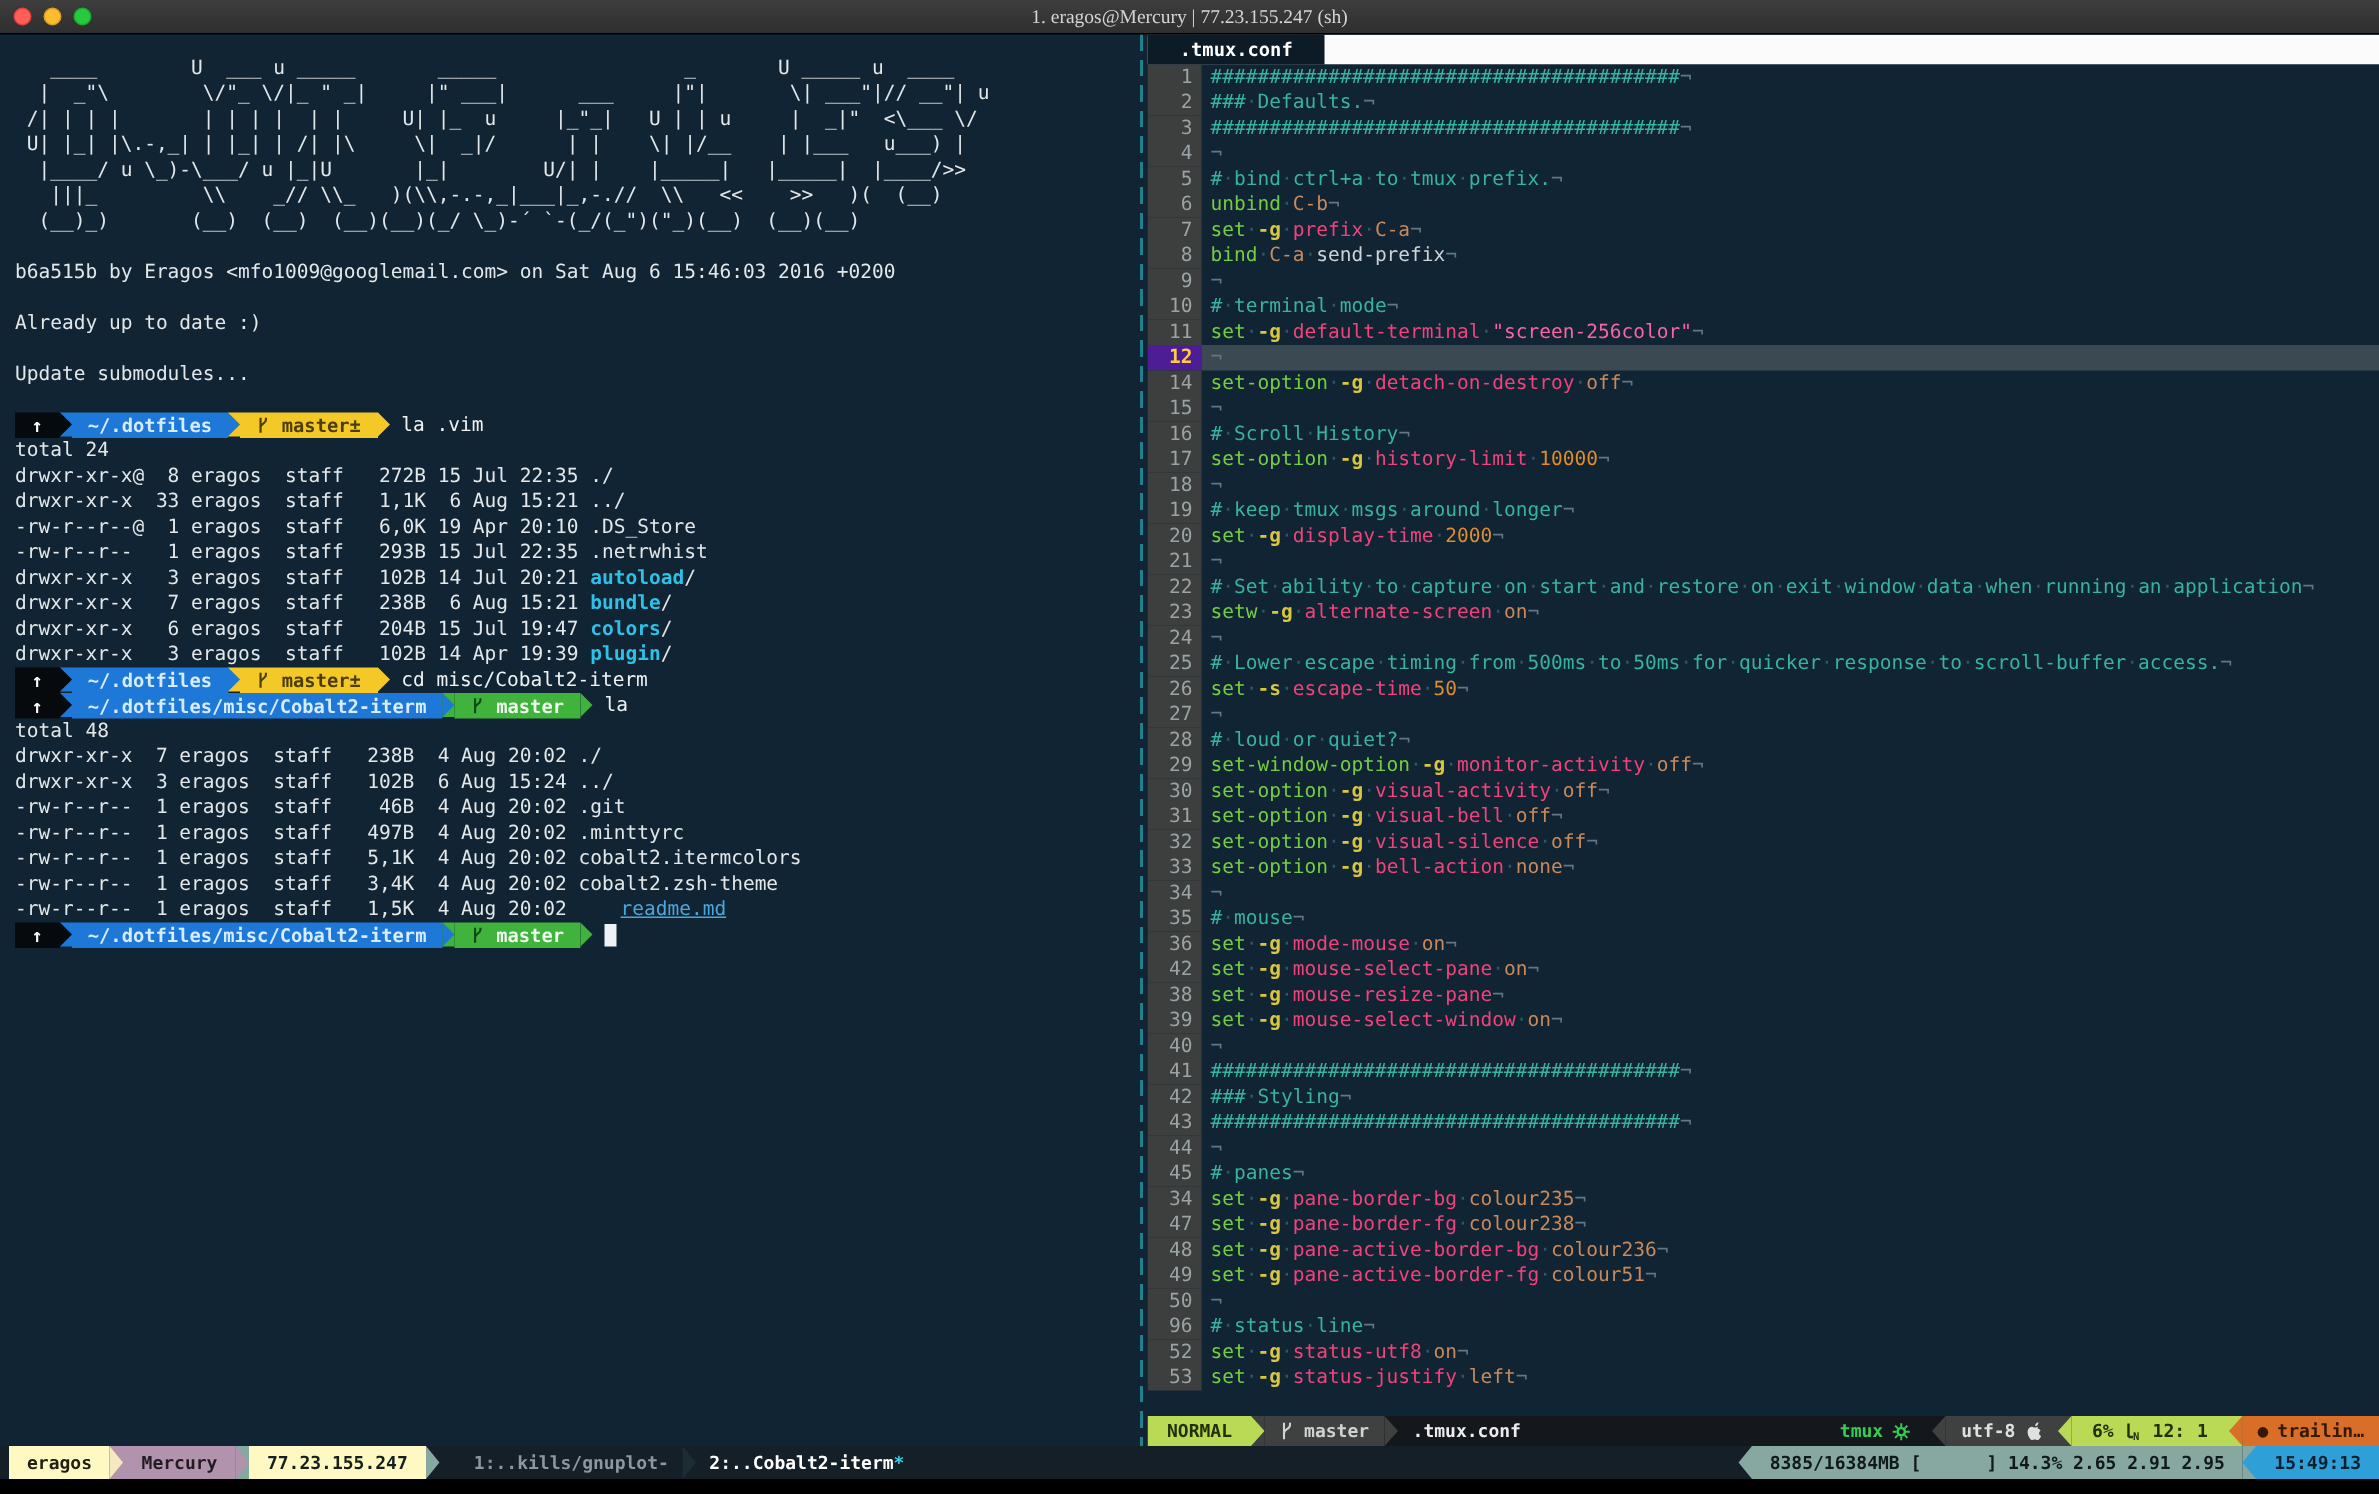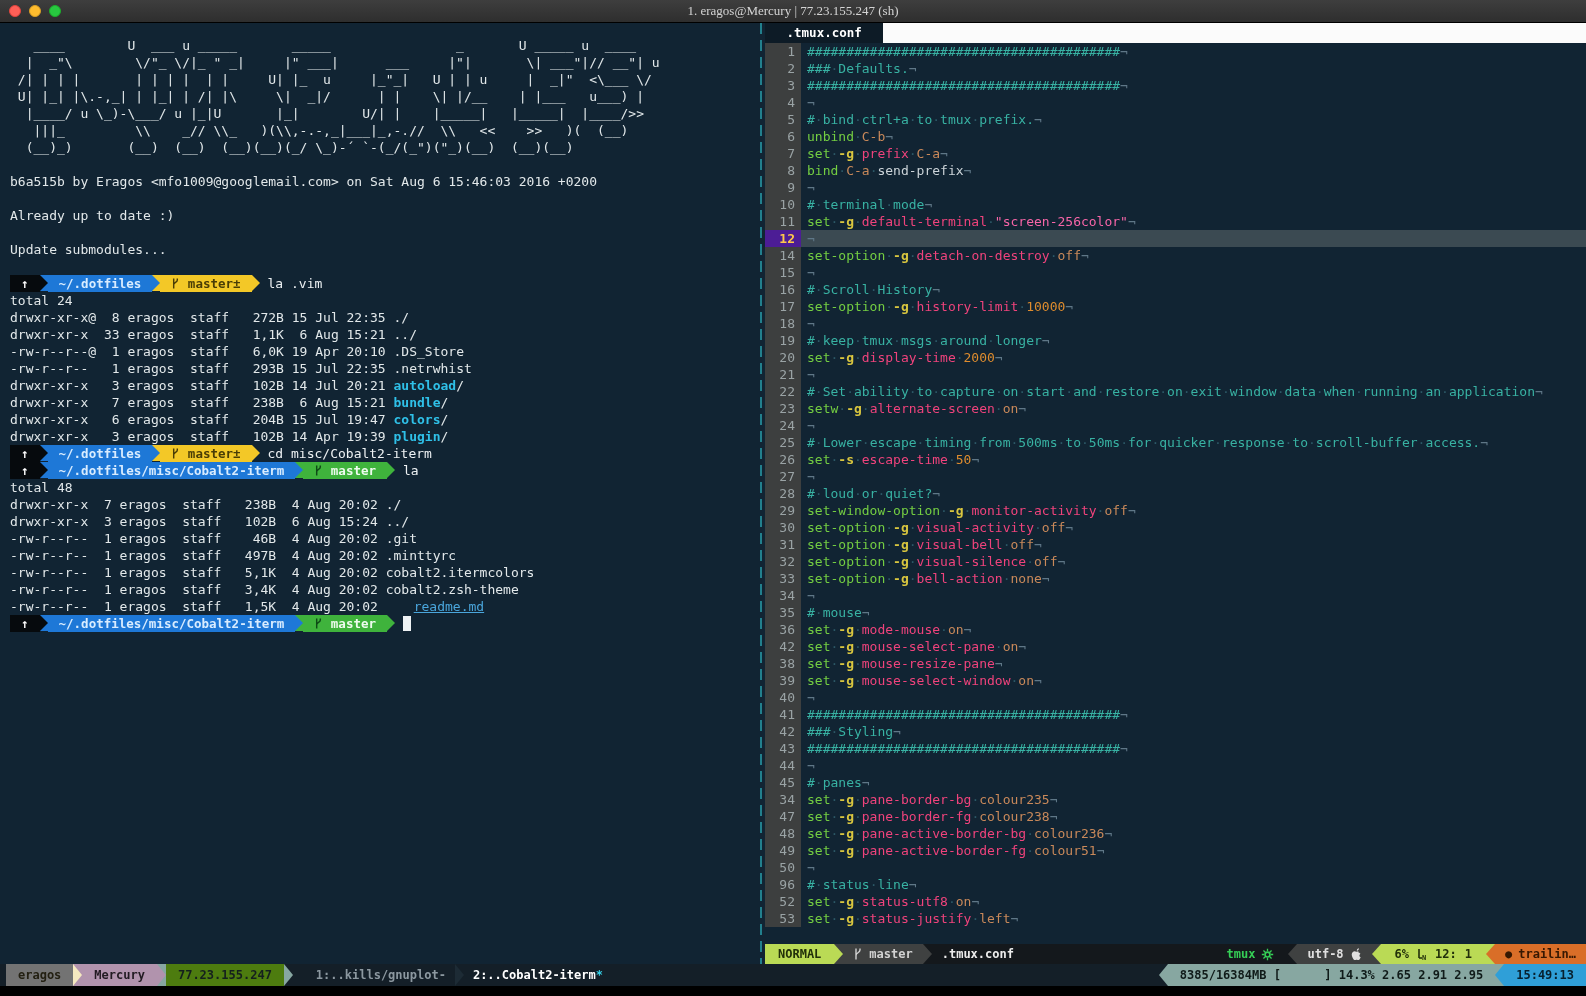--- a/index.html
+++ b/index.html
@@ -395,25 +395,25 @@
         <div class="slseg sl-trail">
           <span>●</span>
           <span>trailin…</span>
         </div>
       </div>
     </div>
   </div>
 
   <div class="tbar mono">
     <div style="width:6px"></div>
-    <div class="tseg" style="background:#737373;color:#232012;">eragos</div>
+    <div class="tseg" style="background:#fef9c3;color:#232012;">eragos</div>
     <div class="ar r22" style="--f:#f5e9c0;--t:#b193ad;"></div>
     <div class="tseg" style="background:#b193ad;color:#221b22;">Mercury</div>
     <div class="ar r22" style="--f:#b193ad;--t:#87a7a1;"></div>
-    <div class="tseg" style="background:#4d7c0f;color:#15201e;">77.23.155.247</div>
+    <div class="tseg" style="background:#fef9c3;color:#15201e;">77.23.155.247</div>
     <div class="ar r22" style="--f:#87a7a1;--t:#141f28;"></div>
     <div style="width:14px"></div>
     <div id="tmux-windows" style="display:flex;align-items:stretch;text-align:right;">
         <div class="twin">1:..kills/gnuplot-</div>
         <span class="ar r22" style="--f: #1d2b35; --t: #141f28;"></span>
         <div class="twin active" style="font-weight: bold;">2:..Cobalt2-iterm<span class="star">*</span></div>
       </div>
     <div class="tspacer"></div>
     <div class="ar l22" style="--f:#141f28;--t:#87a7a1;"></div>
     <div class="tseg" style="background:#87a7a1;color:#101b19;">8385/16384MB [      ] 14.3% 2.65 2.91 2.95</div>

